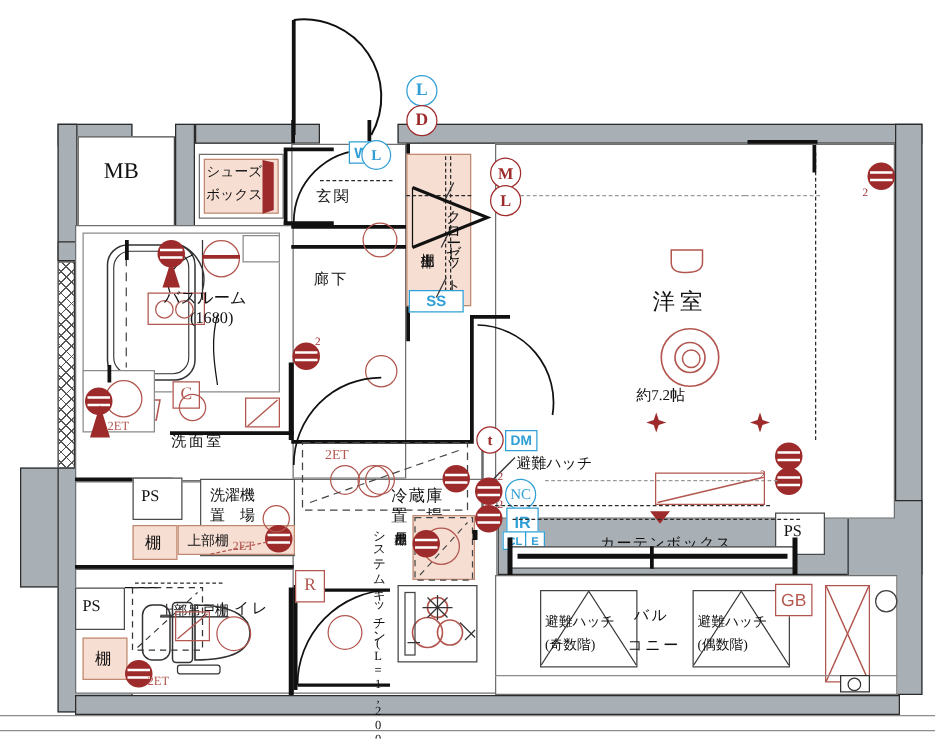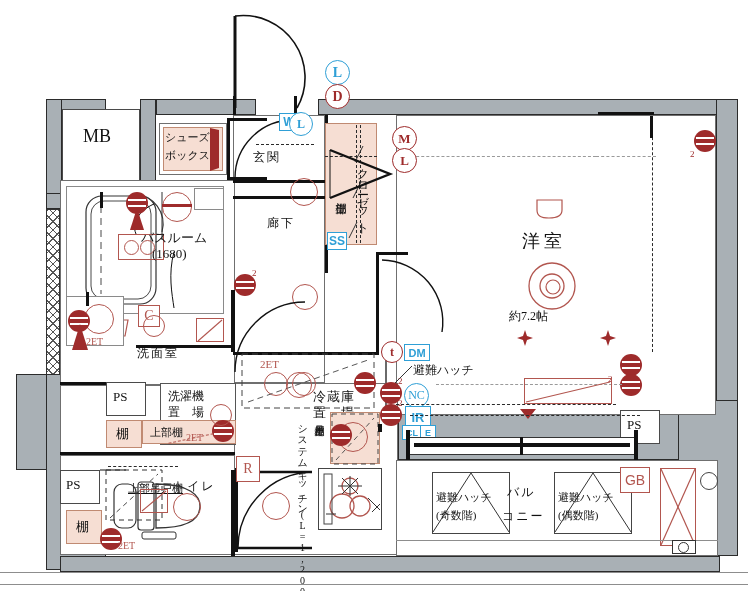--- a/index.html
+++ b/index.html
@@ -104,21 +104,21 @@
   <div class="blackline" style="left:60px;top:452px;width:175px;height:3px;"></div>
   <div class="blackline" style="left:136px;top:345px;width:99px;height:3px;"></div>
   <div class="blackline" style="left:60px;top:382px;width:78px;height:3px;"></div>
 
   <div class="pinkfill" style="left:325px;top:123px;width:52px;height:122px;"></div>
   <div class="dash-blk" style="left:325px;top:156px;width:52px;"></div>
   <div class="dash-v-blk" style="left:356px;top:125px;height:118px;"></div>
   <div class="dash-v-blk" style="left:360px;top:125px;height:118px;"></div>
   <div class="lbl-v t12" style="left:354px;top:160px;">クローゼット</div>
   <div class="lbl-v t11" style="left:333px;top:194px;">上部棚</div>
-  <div class="sq-blue t12" style="left:327px;top:232px;width:20px;height:18px;">SS</div>
+  <div class="sq-blue t12" style="left:327px;top:232px;width:44px;height:18px;">SS</div>
   <svg width="60" height="130" style="left:325px;top:120px;">
     <path d="M28,78 L36,62" stroke="#333" stroke-width="1" fill="none"></path>
     <path d="M24,118 L32,102" stroke="#333" stroke-width="1" fill="none"></path>
     <path d="M30,42 L38,26" stroke="#333" stroke-width="1" fill="none"></path>
   </svg>
 
   <svg width="90" height="70" style="left:330px;top:150px;">
     <path d="M0,0 L60,24 L0,48" stroke="#111" stroke-width="2.4" fill="none"></path>
     <path d="M0,0 L0,48" stroke="#111" stroke-width="1" fill="none"></path>
   </svg>
@@ -133,21 +133,21 @@
   <div class="blackline" style="left:227px;top:120px;width:3px;height:60px;"></div>
   <div class="blackline" style="left:227px;top:118px;width:40px;height:3px;"></div>
   <div class="blackline" style="left:227px;top:177px;width:40px;height:3px;"></div>
 
   <svg width="64" height="62" style="left:233px;top:118px;">
     <path d="M60,2 A 58 58 0 0 0 2,60" stroke="#111" stroke-width="1.4" fill="none"></path>
   </svg>
   <div class="dash-blk" style="left:256px;top:144px;width:58px;"></div>
 
   <div class="lbl t16" style="left:253px;top:149px;letter-spacing:2px;">玄関</div>
-  <div class="lbl t16" style="left:251px;top:215px;letter-spacing:2px;margin-left:16px;">廊下</div>
+  <div class="lbl t16" style="left:251px;top:215px;letter-spacing:2px;">廊下</div>
 
   <div class="fix-rnd" style="left:290px;top:178px;width:28px;height:28px;"></div>
   <div class="fix-rnd" style="left:292px;top:284px;width:26px;height:26px;"></div>
   <div class="outlet" style="left:234px;top:274px;"></div>
   <div class="sup" style="left:252px;top:268px;">2</div>
 
   <svg width="110" height="80" style="left:233px;top:300px;">
     <path d="M72,2 A 70 70 0 0 0 2,72" stroke="#111" stroke-width="1.4" fill="none"></path>
   </svg>
 
@@ -156,21 +156,21 @@
     <rect x="2" y="4" width="70" height="108" rx="16" ry="16" fill="none" stroke="#333" stroke-width="1.2"></rect>
     <rect x="7" y="9" width="60" height="98" rx="13" ry="13" fill="none" stroke="#333" stroke-width="0.9"></rect>
     <line x1="17" y1="14" x2="17" y2="102" stroke="#333" stroke-width="0.9" stroke-dasharray="7,5"></line>
   </svg>
   <div class="fix-red" style="left:118px;top:234px;width:46px;height:26px;"></div>
   <div class="fix-rnd" style="left:124px;top:240px;width:15px;height:15px;"></div>
   <div class="fix-rnd" style="left:140px;top:240px;width:15px;height:15px;"></div>
   <div class="blackline" style="left:100px;top:192px;width:3px;height:16px;"></div>
   <div class="blackline" style="left:100px;top:296px;width:3px;height:16px;"></div>
 
-  <div class="lbl t13" style="left:141px;top:229px;">バスルーム</div>
+  <div class="lbl t13" style="left:131px;top:229px;">バスルーム</div>
   <div class="lbl t13" style="left:152px;top:246px;">(1680)</div>
   <svg width="120" height="110" style="left:128px;top:200px;">
     <path d="M8,34 C2,20 16,8 26,4" stroke="#111" stroke-width="1" fill="none"></path>
     <path d="M46,52 C40,74 44,94 46,108" stroke="#111" stroke-width="1" fill="none"></path>
   </svg>
 
   <svg width="40" height="60" style="left:160px;top:190px;">
     <path d="M2,2 L2,50" stroke="#333" stroke-width="1" fill="none"></path>
   </svg>
   <div class="fix-rnd" style="left:162px;top:192px;width:30px;height:30px;"></div>
@@ -352,20 +352,21 @@
   <div class="dash-grey" style="left:436px;top:384px;width:186px;"></div>
 
   <div class="fix-red" style="left:524px;top:378px;width:88px;height:26px;"></div>
   <svg width="90" height="28" style="left:524px;top:378px;">
     <line x1="2" y1="24" x2="86" y2="4" stroke="#b2564f" stroke-width="1.1"></line>
   </svg>
 
   <svg width="18" height="12" style="left:519px;top:408px;">
     <path d="M1,1 L17,1 L9,11 Z" fill="#9e2b2b"></path>
   </svg>
+  <div class="lbl t12" style="left:480px;top:426px;letter-spacing:1px;">カーテンボックス</div>
   <div class="dash-blk" style="left:410px;top:415px;width:230px;"></div>
 
   <div class="whitebox" style="left:408px;top:437px;width:228px;height:18px;border:1px solid #333;"></div>
   <div class="blackline" style="left:414px;top:443px;width:216px;height:4px;"></div>
   <div class="blackline" style="left:520px;top:437px;width:3px;height:18px;"></div>
   <div class="blackline" style="left:406px;top:430px;width:4px;height:30px;"></div>
   <div class="blackline" style="left:634px;top:430px;width:4px;height:30px;"></div>
 
   <div class="whitebox" style="left:432px;top:472px;width:78px;height:62px;border:1px solid #444;"></div>
   <svg width="78" height="62" style="left:432px;top:472px;">

